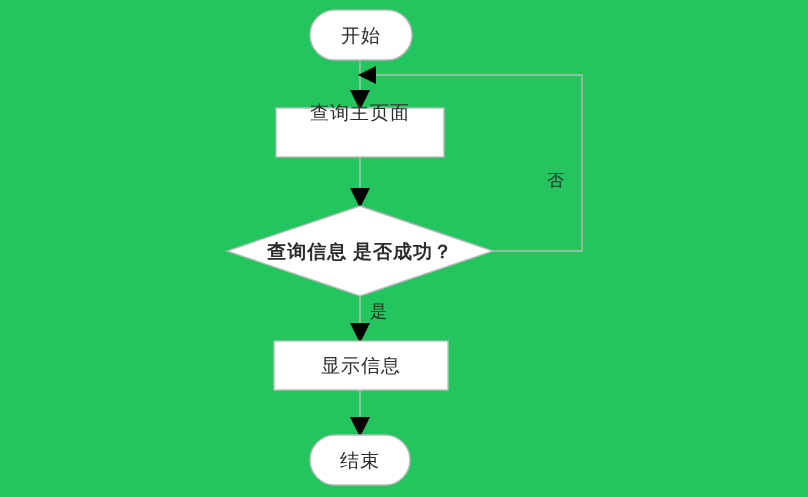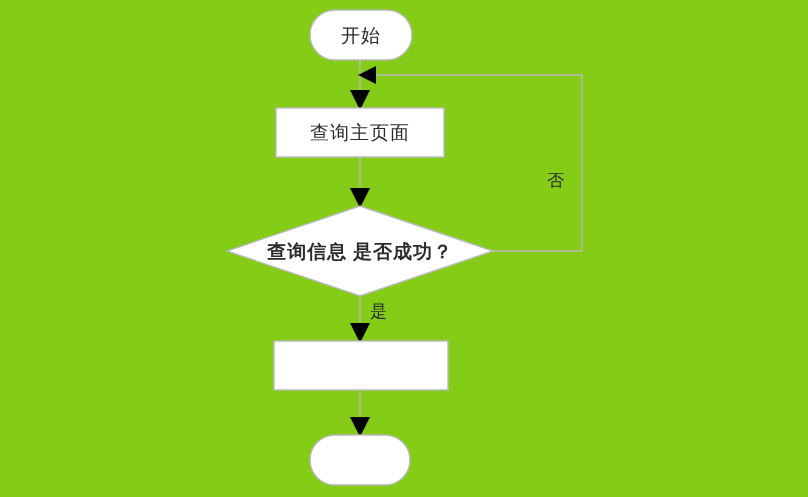--- a/index.html
+++ b/index.html
@@ -11,21 +11,21 @@
   body {
     width: 808px;
     height: 497px;
     font-family: "Liberation Serif", "DejaVu Serif", serif;
     overflow: hidden;
   }
   #flowchart-canvas {
     position: relative;
     width: 808px;
     height: 497px;
-    background: #84cc16;
+    background: #22c55e;
   }
   #flow-svg {
     position: absolute;
     top: 0;
     left: 0;
     width: 808px;
     height: 497px;
   }
   .node-label {
     position: absolute;
@@ -90,23 +90,25 @@
       <polygon points="360,206 493,251 360,296 227,251"></polygon>
 
       <rect x="274" y="341" width="174" height="49"></rect>
 
       <rect x="310" y="435" width="100" height="50" rx="25" ry="25"></rect>
     </g>
   </svg>
 
   <div class="node-label" style="left:310px; top:10px; width:102px; height:50px;">开始</div>
 
-  <div class="node-label" style="left:276px; top:116px; width:168px; height:33px;">查询主页面</div>
+  <div class="node-label" style="left:276px; top:96px; width:168px; height:33px;">查询主页面</div>
 
   <div class="node-label" style="left:227px; top:206px; width:266px; height:90px;font-weight:bold;">查询信息 是否成功？</div>
 
+  <div class="node-label" style="left:274px; top:341px; width:174px; height:49px;">显示信息</div>
 
+  <div class="node-label" style="left:310px; top:435px; width:100px; height:50px;">结束</div>
 
   <div class="edge-label" style="left:370px; top:303px;">是</div>
 
   <div class="edge-label" style="left:547px; top:172px;">否</div>
 
 </div>
 
 </body></html>

